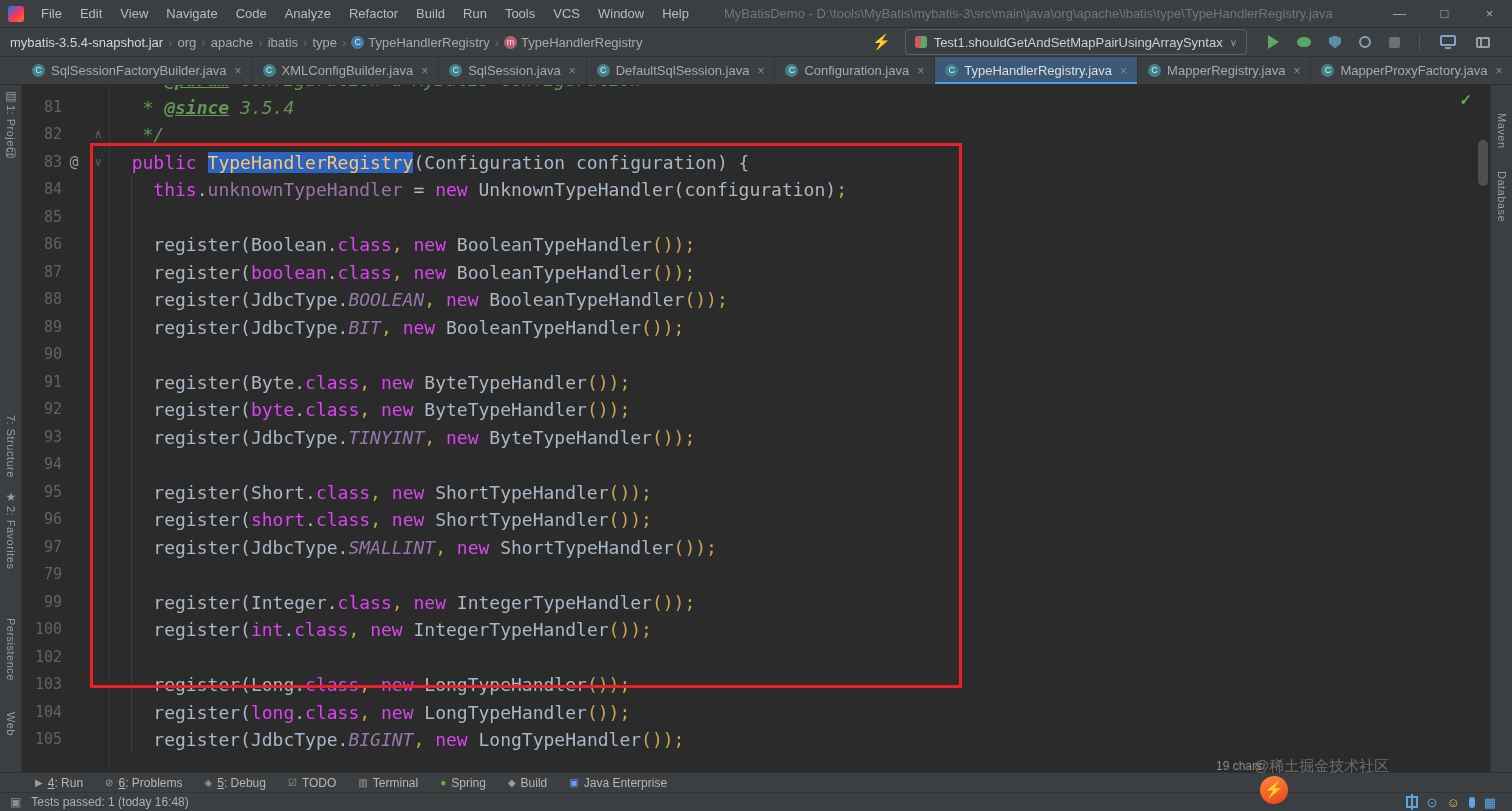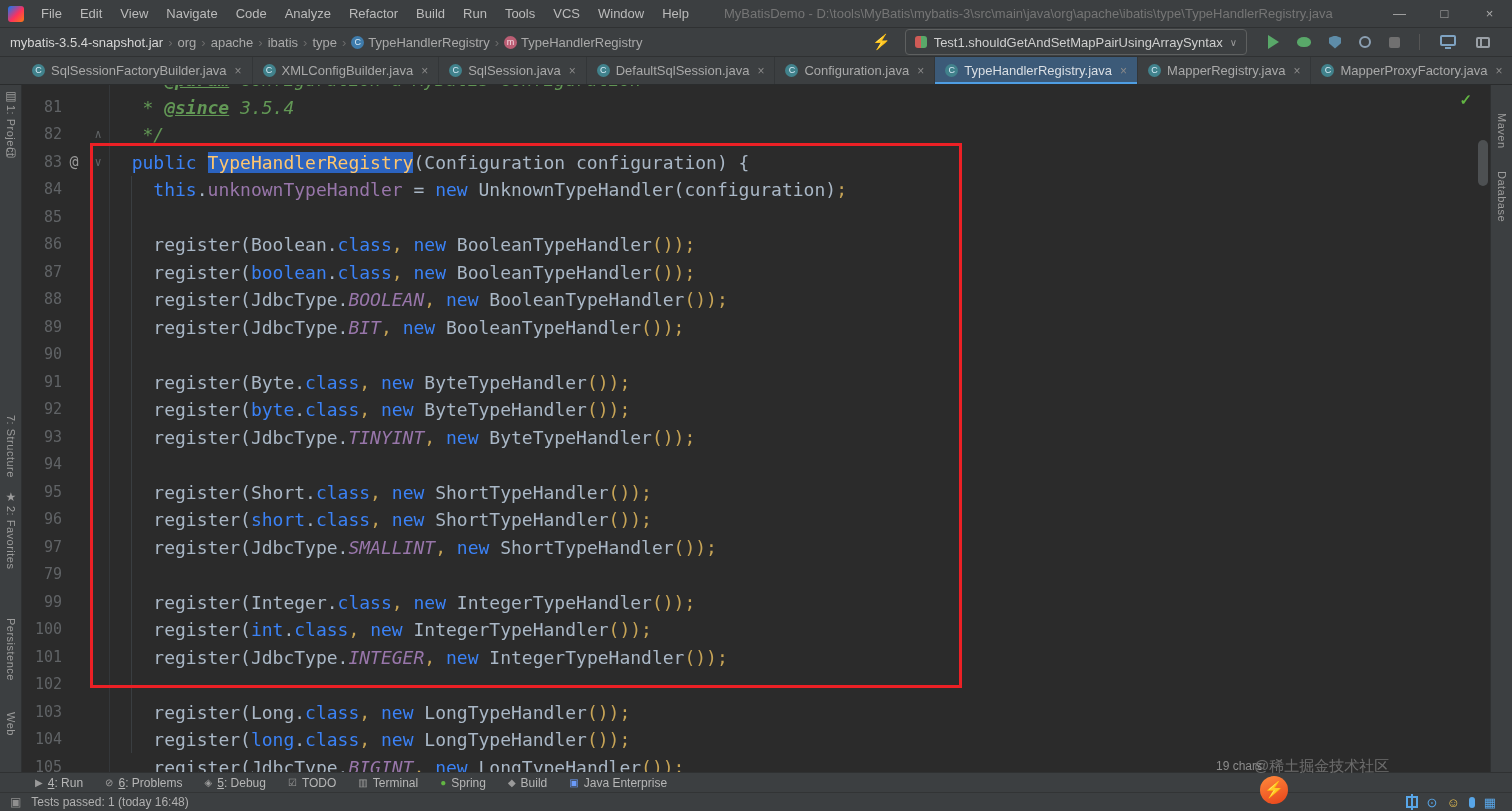--- a/index.html
+++ b/index.html
@@ -76,21 +76,21 @@
   .gutter-sep{position:absolute;left:87px;top:0;bottom:0;width:1px;background:#34373A}
   .indent-guide{position:absolute;left:109px;top:91px;height:577px;width:1px;background:#3A3E41}
   .inspection{position:absolute;top:6px;right:18px;color:#62B543;font-size:15px;font-weight:bold}
   .vscroll{position:absolute;right:0;top:0;bottom:0;width:14px}
   .thumb{position:absolute;left:2px;right:2px;top:55px;height:46px;background:#4D5052;border-radius:6px}
   .redrect{position:absolute;left:68px;top:58px;width:872px;height:545px;border:3px solid #EC2025;
            z-index:6;pointer-events:none}
 
   
   .tk-d{color:#A9B7C6}
-  .tk-k{color:#3b82f6}
+  .tk-k{color:#d946ef}
   .tk-f{color:#9876AA}
   .tk-e{color:#9876AA;font-style:italic}
   .tk-c{color:#629755;font-style:italic}
   .tk-ct{color:#629755;font-style:italic;font-weight:bold;text-decoration:underline}
   .tk-ci{color:#629755;font-style:italic}
   .tk-p{color:#C7A456}
   .tk-sel{color:#FFC66D;background:#2B63C0}
 
   
   .bottombar{position:absolute;left:0;right:0;bottom:19px;height:20px;background:#3C3F41;
@@ -377,26 +377,20 @@
             <span class="cl-fold"></span>
             <span class="cl-code"><span class="tk-d">    </span><span class="tk-d">register(Integer.</span><span class="tk-k">class</span><span class="tk-p">, </span><span class="tk-k">new </span><span class="tk-d">IntegerTypeHandler</span><span class="tk-p">());</span></span>
           </div>
           <div class="cl">
             <span class="cl-num">100</span>
             <span class="cl-ann"></span>
             <span class="cl-fold"></span>
             <span class="cl-code"><span class="tk-d">    </span><span class="tk-d">register(</span><span class="tk-k">int</span><span class="tk-d">.</span><span class="tk-k">class</span><span class="tk-p">, </span><span class="tk-k">new </span><span class="tk-d">IntegerTypeHandler</span><span class="tk-p">());</span></span>
           </div>
           <div class="cl">
-            <span class="cl-num">101</span>
-            <span class="cl-ann"></span>
-            <span class="cl-fold"></span>
-            <span class="cl-code"><span class="tk-d">    </span><span class="tk-d">register(JdbcType.</span><span class="tk-e">INTEGER</span><span class="tk-p">, </span><span class="tk-k">new </span><span class="tk-d">IntegerTypeHandler</span><span class="tk-p">());</span></span>
-          </div>
-          <div class="cl">
             <span class="cl-num">102</span>
             <span class="cl-ann"></span>
             <span class="cl-fold"></span>
             <span class="cl-code"></span>
           </div>
           <div class="cl">
             <span class="cl-num">103</span>
             <span class="cl-ann"></span>
             <span class="cl-fold"></span>
             <span class="cl-code"><span class="tk-d">    </span><span class="tk-d">register(Long.</span><span class="tk-k">class</span><span class="tk-p">, </span><span class="tk-k">new </span><span class="tk-d">LongTypeHandler</span><span class="tk-p">());</span></span>

